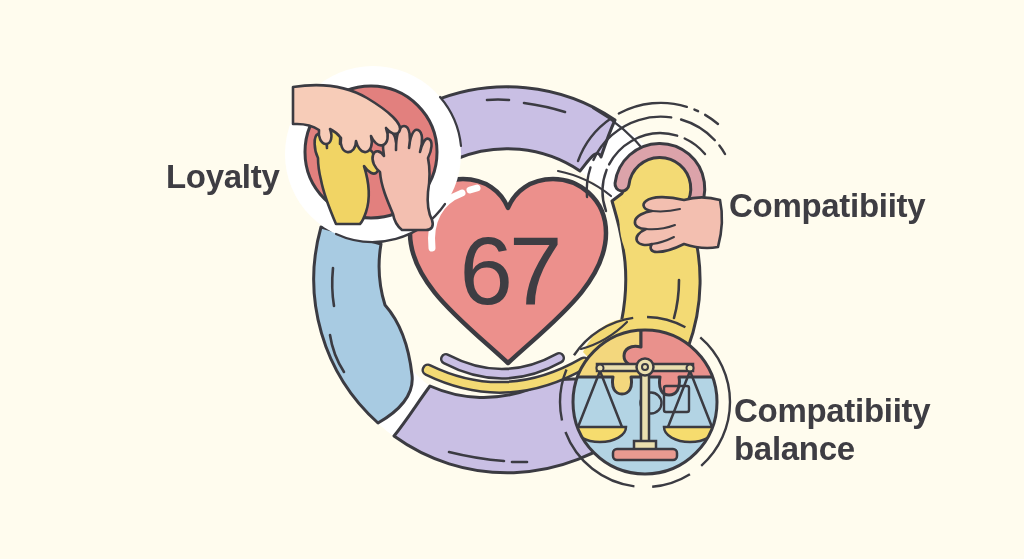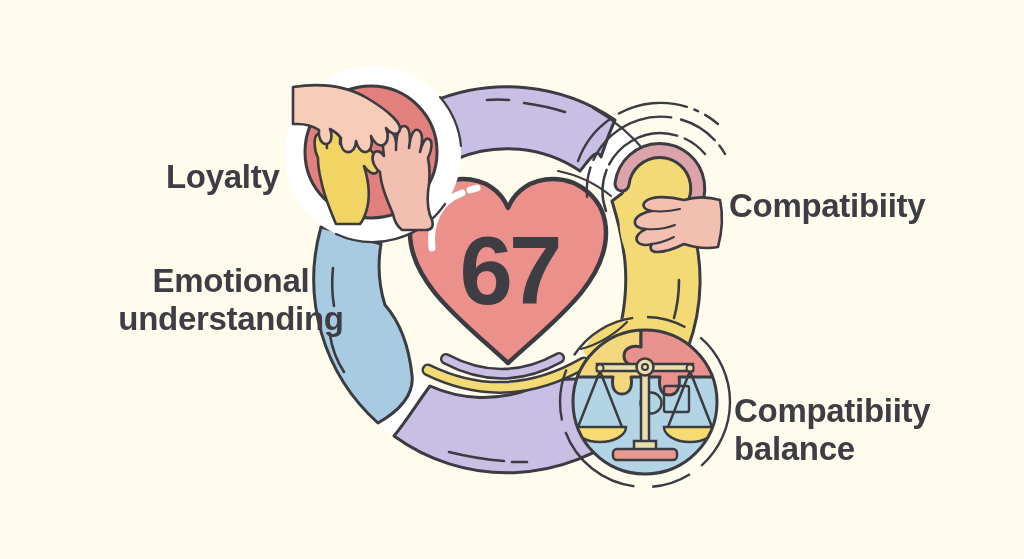--- a/index.html
+++ b/index.html
@@ -17,21 +17,21 @@
   .stage svg{position:absolute;inset:0;}
   .label{position:absolute;font-weight:700;color:var(--text);
          font-size:33px;line-height:1.16;letter-spacing:-0.3px;}
   .label.center{text-align:center;}
   #lbl-loyalty{left:166px;top:158px;width:170px;}
   #lbl-compat{left:729px;top:187px;width:220px;}
   #lbl-emotional{left:106px;top:262px;width:250px;}
   #lbl-relationship{left:734px;top:392px;width:165px;}
   .score{position:absolute;left:409px;top:196px;width:200px;height:150px;
          display:flex;align-items:center;justify-content:center;
-         font-weight:700;font-size:96px;letter-spacing:-4px;color:var(--text);}
+         font-weight:400;font-size:96px;letter-spacing:-4px;color:var(--text);}
 </style>
 </head>
 <body>
 
 <div class="stage">
 
 <svg width="1024" height="559" viewBox="0 0 1024 559">
   <defs>
     <clipPath id="scalesClip">
           <circle cx="645" cy="402" r="72"></circle>
@@ -158,15 +158,14 @@
       </g>
     </g>
     <circle cx="645" cy="402" r="72" fill="none" stroke="var(--ink)" stroke-width="3"></circle>
   </g>
 </svg>
 
   <div class="score">67</div>
 
   <div class="label" id="lbl-loyalty">Loyalty</div>
   <div class="label" id="lbl-compat">Compatibiity</div>
-  <div class="label center" id="lbl-emotional">Emotional understanding</div>
   <div class="label" id="lbl-relationship">Compatibiity balance</div>
 </div>
 
 </body></html>

